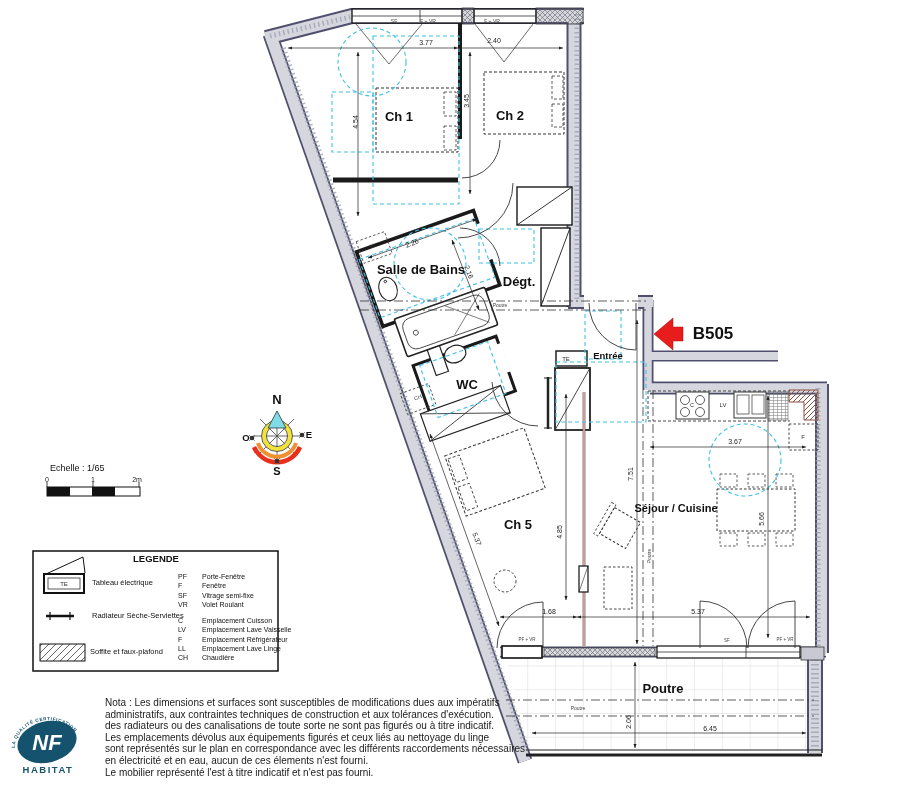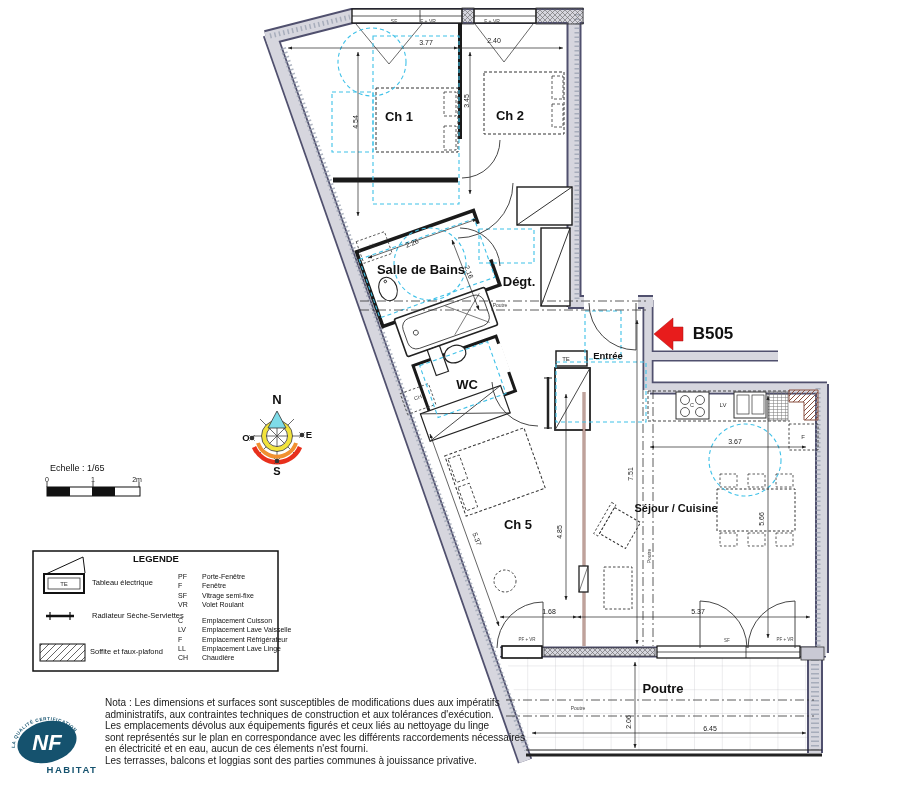--- a/index.html
+++ b/index.html
@@ -14,21 +14,21 @@
   .s6{font-size:6px;color:#333;} .s55{font-size:5.5px;color:#333;} .s5{font-size:5px;color:#444;}
   .s45{font-size:4.5px;color:#444;}
   .rm90{transform:translate(-50%,-50%) rotate(-90deg);}
   .rm20{transform:translate(-50%,-50%) rotate(-20deg);}
   .r70{transform:translate(-50%,-50%) rotate(70deg);}
   .codes{position:absolute;left:178px;top:572px;font-size:7px;line-height:9.3px;color:#111;}
   .codes .crow{white-space:nowrap;}
   .codes .gap{margin-top:7px;}
   .codes .code{display:inline-block;width:24px;}
   .nota{position:absolute;left:105px;top:697px;font-size:10px;line-height:11.6px;color:#1a1a1a;}
-  .habitat{letter-spacing:1.5px;color:#15526e;padding-left:48px;}
+  .habitat{letter-spacing:1.5px;color:#15526e;}
 </style>
 </head>
 <body>
 
 <div class="stage">
 
 <svg class="plan" width="906" height="800" viewBox="0 0 906 800">
   <defs>
     <marker id="ar" markerWidth="7" markerHeight="5" refX="6.3" refY="2.5" orient="auto-start-reverse">
       <path d="M0,0 L6.5,2.5 L0,5 Z" fill="#222"></path>
@@ -378,21 +378,22 @@
   <div class="crow gap"><span class="code">C</span><span>Emplacement Cuisson</span></div>
   <div class="crow"><span class="code">LV</span><span>Emplacement Lave Vaisselle</span></div>
   <div class="crow"><span class="code">F</span><span>Emplacement Réfrigérateur</span></div>
   <div class="crow"><span class="code">LL</span><span>Emplacement Lave Linge</span></div>
   <div class="crow"><span class="code">CH</span><span>Chaudière</span></div>
 </div>
 
 <div class="nota">
   <div>Nota : Les dimensions et surfaces sont susceptibles de modifications dues aux impératifs</div>
   <div>administratifs, aux contraintes techniques de construction et aux tolérances d'exécution.</div>
+  <div>des radiateurs ou des canalisations de toute sorte ne sont pas figurés ou à titre indicatif.</div>
   <div>Les emplacements dévolus aux équipements figurés et ceux liés au nettoyage du linge</div>
   <div>sont représentés sur le plan en correspondance avec les différents raccordements nécessaires</div>
   <div>en électricité et en eau, aucun de ces élements n'est fourni.</div>
-  <div>Les terrasses, balcons et loggias sont des parties communes à jouissance privative.</div>
+  <div>Le mobilier représenté l'est à titre indicatif et n'est pas fourni.</div>
 </div>
 
 <span class="t b s95 habitat" style="left:48px;top:770px">HABITAT</span>
 
 </div>
 
 </body></html>

